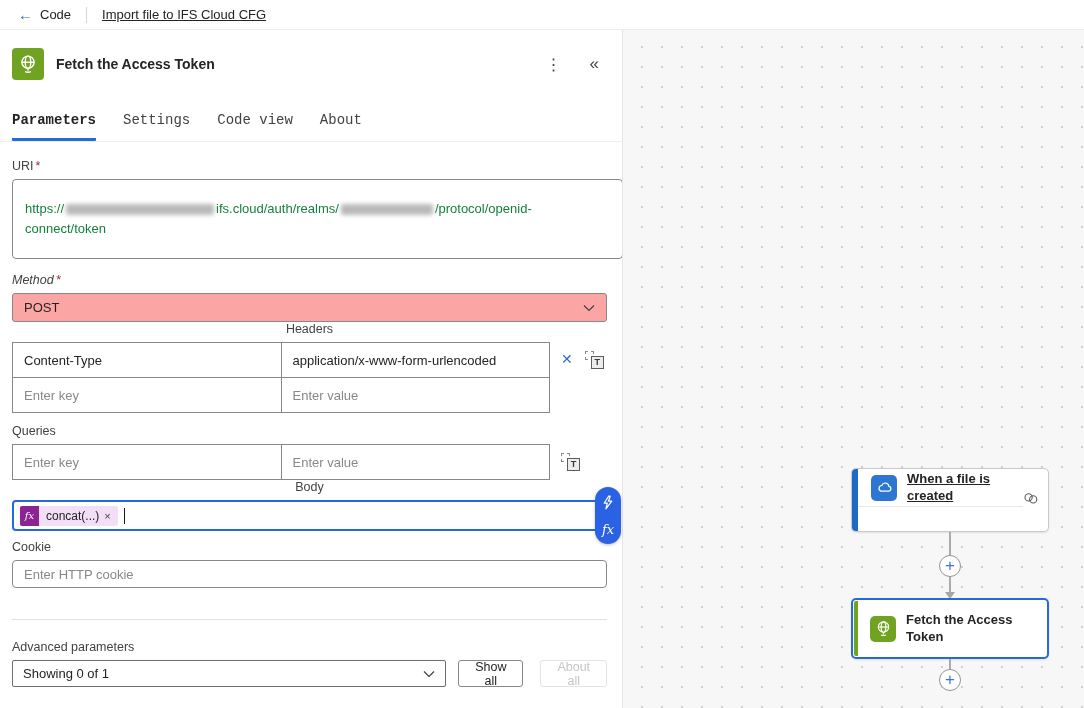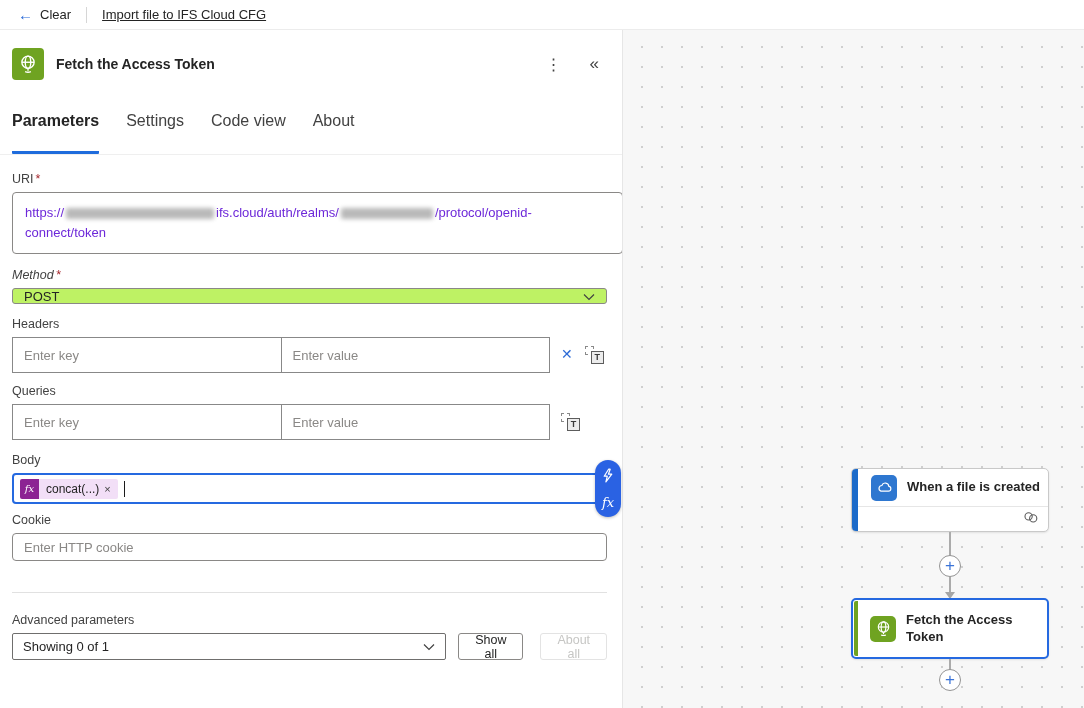--- a/index.html
+++ b/index.html
@@ -23,37 +23,37 @@
   .action-icon { width:32px; height:32px; border-radius:4px; background:#6fa321;
     display:flex; align-items:center; justify-content:center; flex:0 0 auto; }
   .panel-title { font-size:14px; font-weight:bold; margin-left:12px; }
   .header-actions { margin-left:auto; display:flex; align-items:center; gap:28px; padding-right:8px; }
   .kebab { font-size:16px; color:#424242; cursor:pointer; letter-spacing:0; }
   .collapse { font-size:17px; color:#424242; cursor:pointer; }
 
   
   .tabbar { display:flex; margin-top:26px; border-bottom:1px solid #efefef; padding-left:12px;
     margin-left:-12px; margin-right:-15px; }
-  .tab { font-size:16px; color:#424242; padding:6px 0 21px 0; margin-right:27px;
-    border-bottom:3px solid transparent; cursor:pointer; }
+  .tab { font-size:14px; color:#424242; padding:6px 0 10px 0; margin-right:27px;
+    border-bottom:3px solid transparent; cursor:pointer;font-family:Liberation Mono, monospace; }
   .tab.active { font-weight:bold; color:#242424; border-bottom-color:#1f6cdc; border-radius:1px; }
 
   
   .form { padding-top:17px; }
   .field-label { font-size:12.5px; color:#424242; margin-bottom:6px; }
   .req { color:#a4262c; margin-left:2px; }
 
   .uri-box { width:611px; min-height:44px; border:1px solid #8a8886; border-radius:4px;
-    padding:10px 12px; font-size:13px; line-height:1.55; color:#6d28d9; }
+    padding:19px 12px; font-size:13px; line-height:1.55; color:#15803d; }
   .blurred { display:inline-block; height:11px; border-radius:2px; background:#b9b9b9;
     filter:blur(2.2px); vertical-align:middle; margin:0 2px; }
   .blur-a { width:148px; } .blur-b { width:92px; }
 
-  .combo { width:595px; height:16px; border:1px solid #8a8886; border-radius:3px;
-    display:flex; align-items:center; padding:0 11px; font-size:13px; cursor:pointer; background:#bef264; }
+  .combo { width:595px; height:29px; border:1px solid #8a8886; border-radius:3px;
+    display:flex; align-items:center; padding:0 11px; font-size:13px; cursor:pointer; background:#fca5a5; }
   .combo .chev { margin-left:auto; }
 
   .kvtable { width:538px; border:1px solid #888; border-collapse:collapse; }
   .kvrow { display:flex; border-bottom:1px solid #888; }
   .kvrow:last-child { border-bottom:none; }
   .kvcell { flex:1; height:34px; border-right:1px solid #888; }
   .kvcell:last-child { border-right:none; }
   .kvcell input { width:100%; height:100%; border:none; outline:none; padding:0 11px;
     font-size:13px; font-family:"Liberation Sans",sans-serif; color:#242424; background:transparent; }
   .kvcell input::placeholder { color:#8a8886; opacity:1; }
@@ -96,34 +96,34 @@
 
   .adv-row { display:flex; align-items:center; gap:12px; }
   .adv-combo { width:453px; height:27px; border:1px solid #6f6e6d; border-radius:2px;
     display:flex; align-items:center; padding:0 10px; font-size:13px; cursor:pointer; }
   .adv-combo .chev { margin-left:auto; }
   .btn { height:27px; padding:12px 9px; font-size:12.5px; border:1px solid #8a8886; border-radius:3px;
     background:#fff; color:#242424; display:flex; align-items:center; cursor:pointer;
     font-family:"Liberation Sans",sans-serif; }
   .btn.disabled { border-color:#e3e3e3; color:#c6c6c4; cursor:default; margin-left:5px; }
 
-  .mt14{margin-top:14px;font-style:italic;} .mt13{margin-top:13px;} .mt11{margin-top:11px;}
+  .mt14{margin-top:14px;font-style:italic;} .mt13{text-align:center;} .mt11{margin-top:11px;}
   .mt6{margin-top:6px;} .mt20{margin-top:20px;}
 
   
   .canvas { position:absolute; left:622px; top:30px; width:462px; height:678px;
     background-color:#f7f7f7; border-left:1px solid #e6e6e6;
     background-image:radial-gradient(#cfcfcf 1.1px, transparent 1.3px);
     background-size:20px 20px; background-position:9px 7px; }
 
   .node { position:absolute; left:228px; width:198px; background:#fff; border-radius:5px;
     box-shadow:0 1px 2px rgba(0,0,0,.09); cursor:pointer; }
   .trigger-node { top:438px; height:64px; border:1px solid #c9c9c9; display:flex; }
   .t-accent { width:6px; background:#1b6ac9; border-radius:4px 0 0 4px; flex:0 0 auto; }
-  .t-main { flex:1; display:flex; flex-direction:column; }
+  .t-main { flex:1; display:flex; flex-direction:row;text-decoration:underline; }
   .t-titlerow { height:38px; display:flex; align-items:center; padding-left:13px;
     border-bottom:1px solid #e6e6e6; }
   .node-icon { width:26px; height:26px; border-radius:5px; display:flex; align-items:center;
     justify-content:center; flex:0 0 auto; }
   .blue-icon { background:#2e77d0; }
   .green-icon { background:#6fa321; }
   .node-title { font-size:13px; font-weight:bold; margin-left:10px; line-height:1.25; }
   .t-footer { flex:1; display:flex; align-items:center; justify-content:flex-end; padding-right:9px; }
 
   .action-node { top:568px; height:61px; border:2px solid #2569e0; display:flex; padding:1px; }
@@ -142,21 +142,21 @@
     background:#fff; border:1px solid #949494; color:#3b74d8; font-size:17px; font-weight:300;
     display:flex; align-items:center; justify-content:center; cursor:pointer; line-height:1; padding-bottom:2px; }
   .p1 { top:525px; } .p2 { top:639px; }
 </style>
 </head>
 <body>
 
 <div class="topbar">
   <div class="back">
     <span class="back-arrow">←</span>
-    <span class="back-label">Clear</span>
+    <span class="back-label">Code</span>
   </div>
   <div class="topbar-sep"></div>
   <div class="topbar-title">Import file to IFS Cloud CFG</div>
 </div>
 
 <div class="panel">
   <div class="panel-inner">
 
     <div class="panel-header">
       <div class="action-icon">
@@ -202,20 +202,24 @@
           <svg width="12" height="8" viewBox="0 0 12 8" fill="none" stroke="#424242" stroke-width="1.2">
               <polyline points="1,1.5 6,6.5 11,1.5"></polyline>
             </svg>
         </span>
       </div>
 
       
       <div class="field-label mt13">Headers</div>
       <div class="kv-wrap">
         <div class="kvtable">
+          <div class="kvrow">
+            <div class="kvcell"><input value="Content-Type" style=""></div>
+            <div class="kvcell"><input value="application/x-www-form-urlencoded" style=""></div>
+          </div>
           <div class="kvrow">
             <div class="kvcell"><input placeholder="Enter key" style=""></div>
             <div class="kvcell"><input placeholder="Enter value" style=""></div>
           </div>
         </div>
         <div class="kv-side">
           <span class="del-x">✕</span>
           <span class="ticon">
             <span class="dash"></span>
               <span class="solid">T</span>

